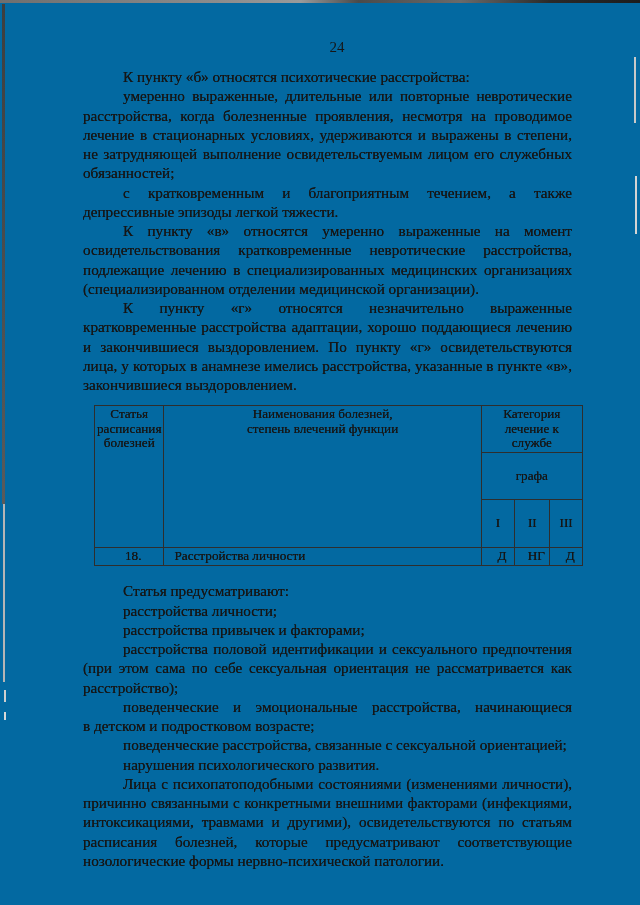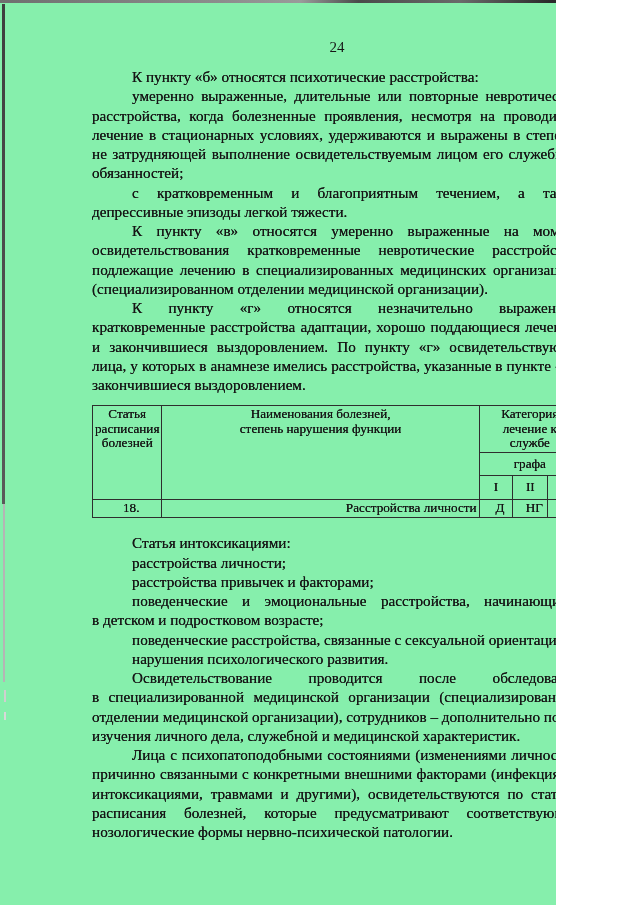--- a/index.html
+++ b/index.html
@@ -1,19 +1,19 @@
 <!DOCTYPE html>
 <html lang="ru"><head>
 <meta charset="utf-8">
 <style>
   html,body { margin:0; padding:0; background:#ffffff; }
   .page {
     position:relative;
-    width:556px; height:905px;
-    background:#86efac;
+    width:640px; height:905px;
+    background:#0369a1;
     overflow:hidden;
     font-family:"Liberation Serif","DejaVu Serif",serif;
     color:#161616;
   }
   
   .top-line {
     position:absolute; top:0; left:0; width:640px; height:3px;
     background:linear-gradient(90deg,#6f6f6f 0%,#8c8c8c 34%,#9a9a9a 47%,#4a4a4a 56%,#6a6a6a 72%,#2a2a2a 86%,#1d1d1d 100%);
   }
   .left-line {
@@ -25,44 +25,44 @@
   .left-dash-2 { position:absolute; top:712px; left:4px; width:2px; height:8px; background:#d8d8d8; }
   .right-line-1 { position:absolute; top:57px; left:634px; width:2px; height:66px; background:#c9c9c9; }
   .right-line-2 { position:absolute; top:176px; left:635px; width:2px; height:58px; background:#d4d4d4; }
 
   .page-number {
     position:absolute; top:39px; left:0; width:640px;
     text-align:center; text-indent:34px;
     font-size:15px;
   }
   .content {
-    position:absolute; left:92px; top:67px; width:489px;
+    position:absolute; left:83px; top:67px; width:489px;
     font-size:15.2px; line-height:19.25px;
     text-align:justify;
     text-shadow:0 0 0.4px currentColor; 
   }
   .para { margin:0; text-indent:40px; }
 
   table.schedule {
     border-collapse:collapse;
     width:489px;
-    margin:11px 0 15px 0;
+    margin:11px 0 15px 11px;
     font-size:13.2px; line-height:14.5px;
     text-align:center;
     text-indent:0;
   }
   table.schedule td {
     border:1px solid #2e2e2e;
     padding:1px 2px;
     vertical-align:top;
   }
   table.schedule .prewrap { white-space:pre-line; }
-  table.schedule tr.small-row td { height:13px; padding:4px 2px; }
+  table.schedule tr.small-row td { height:13px; padding:16px 2px; }
   table.schedule tr.data-row td { height:14px; padding:1px 2px 2px 10px; }
-  table.schedule td.name-cell { text-align:right; padding-left:6px; }
+  table.schedule td.name-cell { text-align:left; padding-left:6px; }
 </style>
 </head>
 <body>
 
 <div class="page">
   <div class="top-line"></div>
   <div class="left-line"></div>
   <div class="left-line-light"></div>
   <div class="left-dash-1"></div>
   <div class="left-dash-2"></div>
@@ -85,21 +85,21 @@
         <col style="width:34px">
         <col style="width:35px">
         <col style="width:33px">
       </colgroup>
       <tbody>
         <tr>
           <td rowspan="3" class="prewrap">Статья
 расписания
 болезней</td>
           <td rowspan="3" class="prewrap">Наименования болезней,
-степень нарушения функции</td>
+степень влечений функции</td>
           <td colspan="3" class="prewrap">Категория
 лечение к службе</td>
         </tr>
         <tr class="small-row">
           <td colspan="3">графа</td>
         </tr>
         <tr class="small-row">
           <td>I</td>
           <td>II</td>
           <td>III</td>
@@ -107,22 +107,22 @@
         <tr class="data-row">
           <td>18.</td>
           <td class="name-cell">Расстройства личности</td>
           <td>Д</td>
           <td>НГ</td>
           <td>Д</td>
         </tr>
       </tbody>
     </table>
 
-    <p class="para">Статья интоксикациями:</p>
+    <p class="para">Статья предусматривают:</p>
     <p class="para">расстройства личности;</p>
     <p class="para">расстройства привычек и факторами;</p>
+    <p class="para">расстройства половой идентификации и сексуального предпочтения (при этом сама по себе сексуальная ориентация не рассматривается как расстройство);</p>
     <p class="para">поведенческие и эмоциональные расстройства, начинающиеся в&nbsp;детском и подростковом возрасте;</p>
     <p class="para">поведенческие расстройства, связанные с сексуальной ориентацией;</p>
     <p class="para">нарушения психологического развития.</p>
-    <p class="para">Освидетельствование проводится после обследования в&nbsp;специализированной медицинской организации (специализированном отделении медицинской организации), сотрудников – дополнительно после изучения личного дела, служебной и медицинской характеристик.</p>
     <p class="para">Лица с психопатоподобными состояниями (изменениями личности), причинно связанными с конкретными внешними факторами (инфекциями, интоксикациями, травмами и другими), освидетельствуются по статьям расписания болезней, которые предусматривают соответствующие нозологические формы нервно-психической патологии.</p>
   </div>
 </div>
 
 </body></html>

